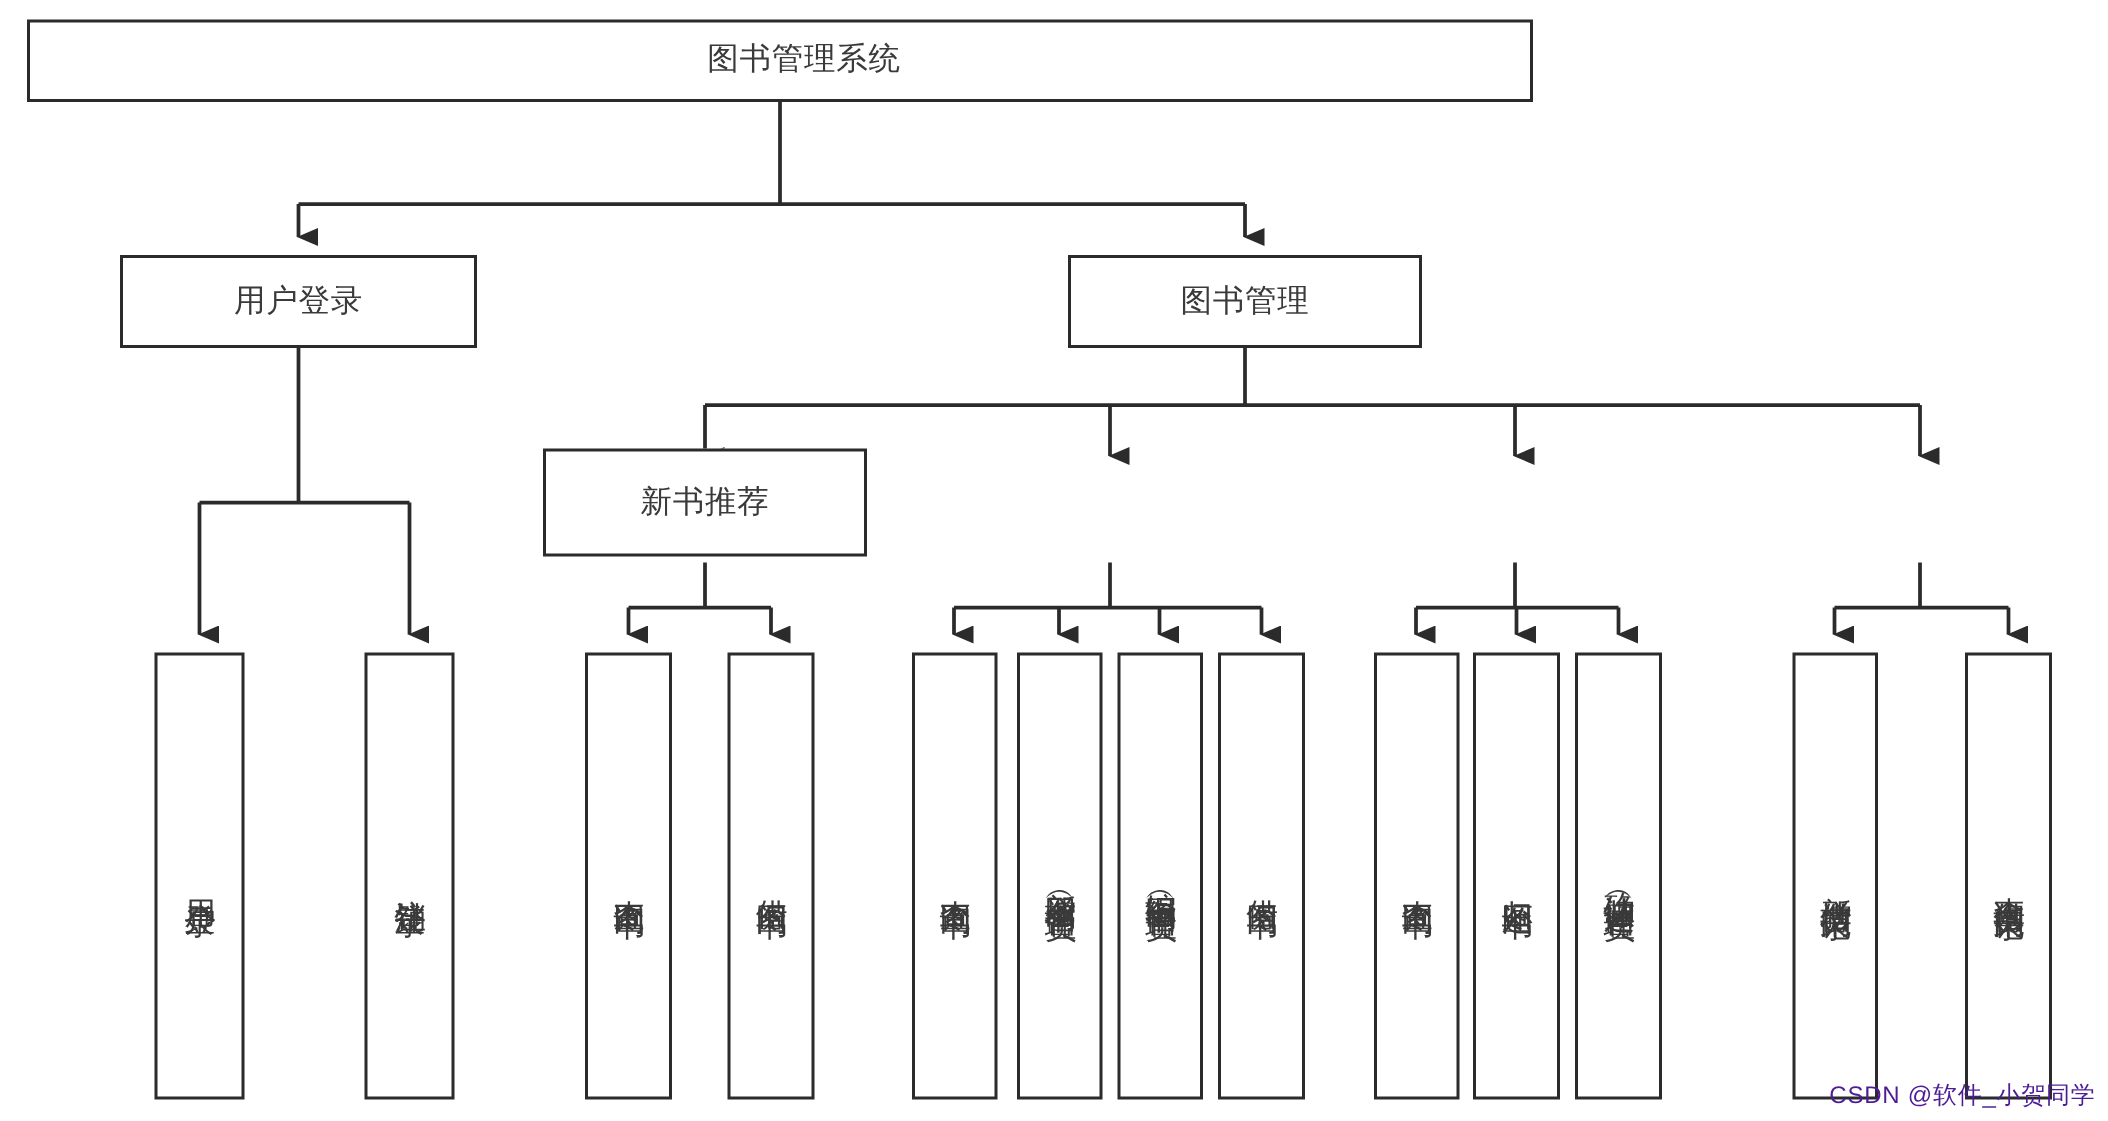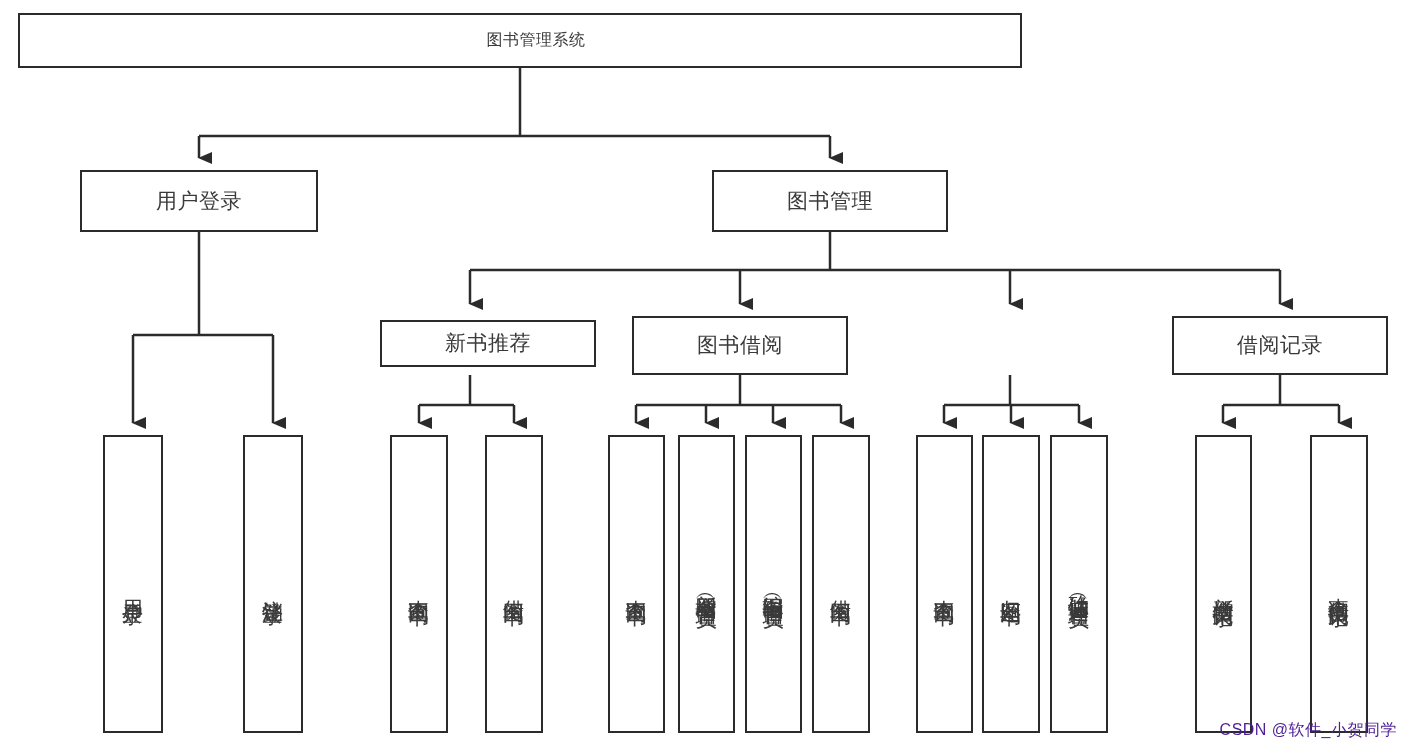--- a/index.html
+++ b/index.html
@@ -42,21 +42,21 @@
     line-height: 1.05;
     color: #3a3a3a;
     letter-spacing: 0.5px;
   }
   
   .node.horiz .lbl {
     font-size: 21px;
     white-space: nowrap;
   }
   .node.root .lbl {
-    font-size: 16px;
+    font-size: 21px;
     margin-left: 32px;
   }
   
   .node.vert {
     writing-mode: vertical-rl;
     text-orientation: upright;
     padding-top: 6px;
   }
   .node.vert .lbl {
     writing-mode: vertical-rl;
@@ -136,32 +136,26 @@
   </div>
 
   <div class="node horiz" style="left:80px; top:170px; width:238px; height:62px;">
     <span class="lbl">用户登录</span>
   </div>
 
   <div class="node horiz" style="left:712px; top:170px; width:236px; height:62px;">
     <span class="lbl">图书管理</span>
   </div>
 
-  <div class="node horiz" style="left:362px; top:320px; width:216px; height:47px;margin-left:18px;">
+  <div class="node horiz" style="left:362px; top:299px; width:216px; height:72px;">
     <span class="lbl">新书推荐</span>
   </div>
 
-  <div class="node horiz" style="left:632px; top:316px; width:216px; height:59px;">
-    <span class="lbl">图书借阅</span>
-  </div>
-
-
-  <div class="node horiz" style="left:1172px; top:316px; width:216px; height:59px;">
-    <span class="lbl">借阅记录</span>
-  </div>
+
+
 
   <div class="node vert" style="left:103px; top:435px; width:60px; height:298px;">
     <span class="lbl">用户登录</span>
   </div>
 
   <div class="node vert" style="left:243px; top:435px; width:60px; height:298px;">
     <span class="lbl">注销登录</span>
   </div>
 
   <div class="node vert" style="left:390px; top:435px; width:58px; height:298px;">

